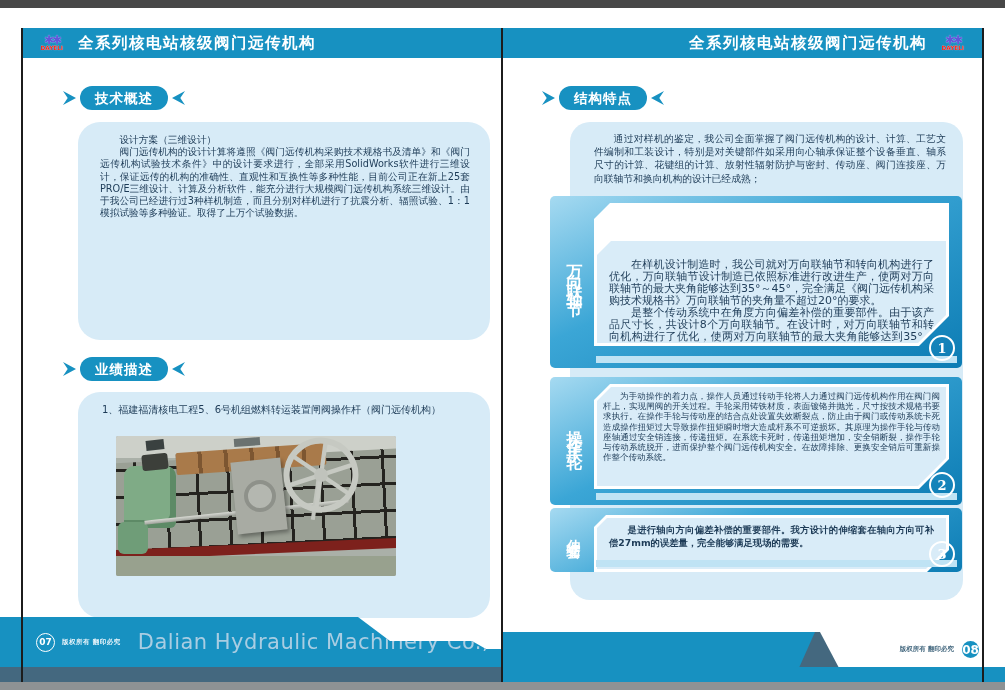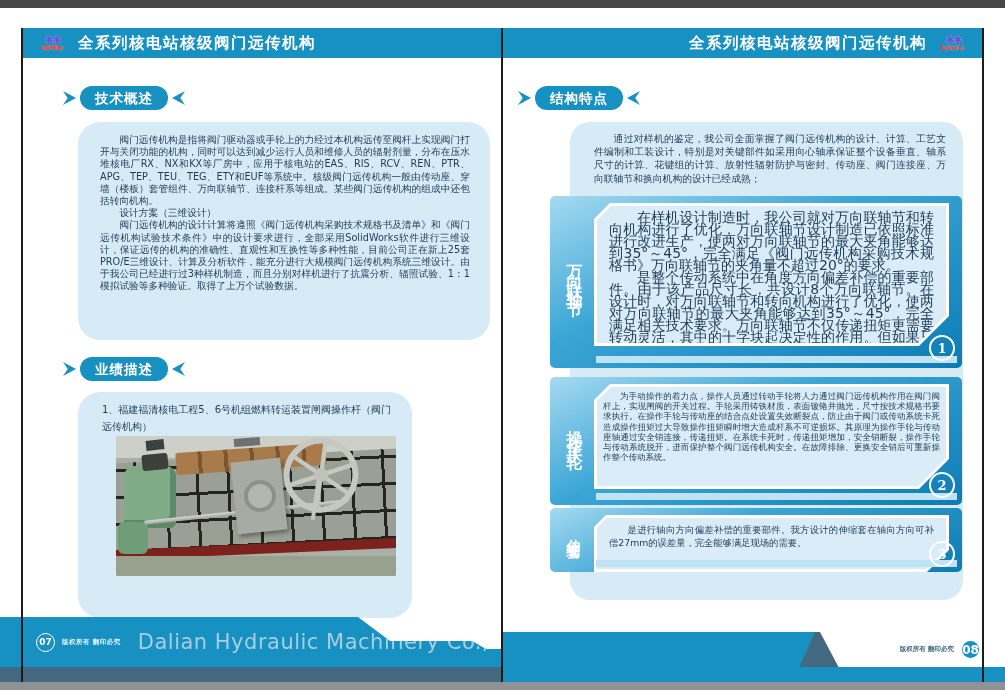--- a/index.html
+++ b/index.html
@@ -32,27 +32,27 @@
 
   
   .badge{position:absolute;display:flex;align-items:center;z-index:3;}
   .badge .pill{height:24px;line-height:24px;padding:0 15px;border-radius:12px;background:var(--blue);
     color:#fff;font-size:13.5px;font-weight:bold;letter-spacing:1px;white-space:nowrap;}
   .tail{width:13px;height:14px;background:var(--blue);}
   .tail.l{clip-path:polygon(0 0,100% 50%,0 100%,36% 50%);margin-right:4px;}
   .tail.r{clip-path:polygon(100% 0,0 50%,100% 100%,64% 50%);margin-left:4px;}
   #badge-tech{left:63px;top:86px;}
   #badge-perf{left:63px;top:357px;}
-  #badge-struct{left:518px;top:86px;}
+  #badge-struct{left:542px;top:86px;}
 
   
   .panel{position:absolute;background:var(--panel);border-radius:22px;color:var(--navy);box-sizing:border-box;z-index:2;}
   #panel-tech{left:78px;top:122px;width:412px;height:218px;padding:12px 20px 0 22px;
     font-size:9.7px;line-height:12.2px;text-align:justify;overflow:hidden;}
-  #panel-perf{left:78px;top:392px;width:334px;height:226px;padding:9px 20px 0 24px;font-size:10px;line-height:17px;}
+  #panel-perf{left:78px;top:392px;width:412px;height:226px;padding:9px 20px 0 24px;font-size:10px;line-height:17px;}
   .indent{text-indent:2em;}
 
   
   .photo{position:absolute;left:38px;top:44px;width:280px;height:140px;background:#aab0a8;overflow:hidden;border-radius:2px;}
   .ph-ceiling{position:absolute;left:0;top:0;right:0;height:22px;background:#cdd0c9;}
   .ph-light1{position:absolute;left:30px;top:4px;width:18px;height:10px;background:#3a4140;transform:rotate(-6deg);}
   .ph-light2{position:absolute;left:118px;top:2px;width:26px;height:8px;background:#6b7270;transform:rotate(-4deg);}
   .ph-wall{position:absolute;left:-12px;top:20px;right:-12px;height:90px;background:#9aa095;transform:rotate(-3deg);
     background-image:repeating-linear-gradient(90deg,#24231f 0 3px,transparent 3px 31px),
                      repeating-linear-gradient(0deg,#24231f 0 3px,transparent 3px 27px);}
@@ -80,27 +80,27 @@
     background:linear-gradient(155deg,#a6daf1 0%,#3ba6d6 40%,#0c7cb4 100%);}
   #fb1{top:196px;height:172px;}
   #fb2{top:377px;height:128px;}
   #fb3{top:508px;height:64px;}
   .vlabel{position:absolute;left:8px;top:0;bottom:16px;width:32px;display:flex;align-items:center;justify-content:center;
     color:#ffffff;font-weight:bold;writing-mode:vertical-rl;text-orientation:upright;}
   #fb1 .vlabel{font-size:16px;letter-spacing:9px;}
   #fb2 .vlabel{font-size:16px;letter-spacing:8px;}
   #fb3 .vlabel{font-size:14px;letter-spacing:3px;}
   .pframe{position:absolute;left:44px;right:13px;top:7px;background:#ffffff;}
-  #fb1 .pframe{bottom:22px;} #fb2 .pframe{bottom:16px;} #fb3 .pframe{bottom:0;}
+  #fb1 .pframe{bottom:22px;} #fb2 .pframe{bottom:16px;} #fb3 .pframe{bottom:0;font-weight:bold;}
   .cutA{clip-path:polygon(0 16px,16px 0,100% 0,100% calc(100% - 30px),calc(100% - 30px) 100%,0 100%);}
   .cutAi{clip-path:polygon(0 14px,14px 0,100% 0,100% calc(100% - 28px),calc(100% - 28px) 100%,0 100%);}
   .cutB{clip-path:polygon(0 12px,12px 0,100% 0,100% calc(100% - 22px),calc(100% - 22px) 100%,0 100%);}
   .cutBi{clip-path:polygon(0 10px,10px 0,100% 0,100% calc(100% - 20px),calc(100% - 20px) 100%,0 100%);}
   .pbody{position:absolute;inset:3px;background:#d9ecf8;overflow:hidden;color:var(--navy);text-align:justify;box-sizing:border-box;}
-  #fb1 .pbody{padding:5px 12px;font-size:14px;line-height:12px;}
+  #fb1 .pbody{padding:18px 12px;font-size:11px;line-height:12px;margin-top:35px;}
   #fb2 .pbody{padding:4px 6px;font-size:8.5px;line-height:10.2px;}
   #fb3 .pbody{padding:5px 12px;font-size:9.3px;line-height:13px;}
   .bstrip{position:absolute;left:46px;right:5px;bottom:5px;height:7px;background:#bfe3f4;}
   .fnum{position:absolute;right:7px;bottom:7px;width:22px;height:22px;border:2px solid #ffffff;border-radius:50%;
     color:#ffffff;font-size:13px;font-weight:bold;display:flex;align-items:center;justify-content:center;
     font-family:"DejaVu Serif","Liberation Serif",serif;}
   #fb3 .fnum{bottom:5px;}
 
   
   #lf-band{position:absolute;left:0;top:617px;width:502px;height:50px;background:var(--blue);z-index:2;
@@ -157,21 +157,20 @@
     <div class="pill">技术概述</div>
     <div class="tail r"></div>
   </div>
   <div class="badge" id="badge-struct">
     <div class="tail l"></div>
     <div class="pill">结构特点</div>
     <div class="tail r"></div>
   </div>
 
   <div class="panel" id="panel-tech">
-    <p class="indent">阀门远传机构是指将阀门驱动器或手轮上的力经过本机构远传至阀杆上实现阀门打开与关闭功能的机构，同时可以达到减少运行人员和维修人员的辐射剂量，分布在压水堆核电厂RX、NX和KX等厂房中，应用于核电站的EAS、RIS、RCV、REN、PTR、APG、TEP、TEU、TEG、ETY和EUF等系统中。核级阀门远传机构一般由传动座、穿墙（楼板）套管组件、万向联轴节、连接杆系等组成。某些阀门远传机构的组成中还包括转向机构。</p>
     <p class="indent">设计方案（三维设计）</p>
     <p class="indent">阀门远传机构的设计计算将遵照《阀门远传机构采购技术规格书及清单》和《阀门远传机构试验技术条件》中的设计要求进行，全部采用SolidWorks软件进行三维设计，保证远传的机构的准确性、直观性和互换性等多种性能，目前公司正在新上25套PRO/E三维设计、计算及分析软件，能充分进行大规模阀门远传机构系统三维设计。由于我公司已经进行过3种样机制造，而且分别对样机进行了抗震分析、辐照试验、1：1模拟试验等多种验证。取得了上万个试验数据。</p>
   </div>
 
   <div class="panel" id="panel-perf">
     <p>1、福建福清核电工程5、6号机组燃料转运装置闸阀操作杆（阀门远传机构）</p>
     <div class="photo">
       <div class="ph-ceiling"></div>
       <div class="ph-light1"></div>
       <div class="ph-light2"></div>

